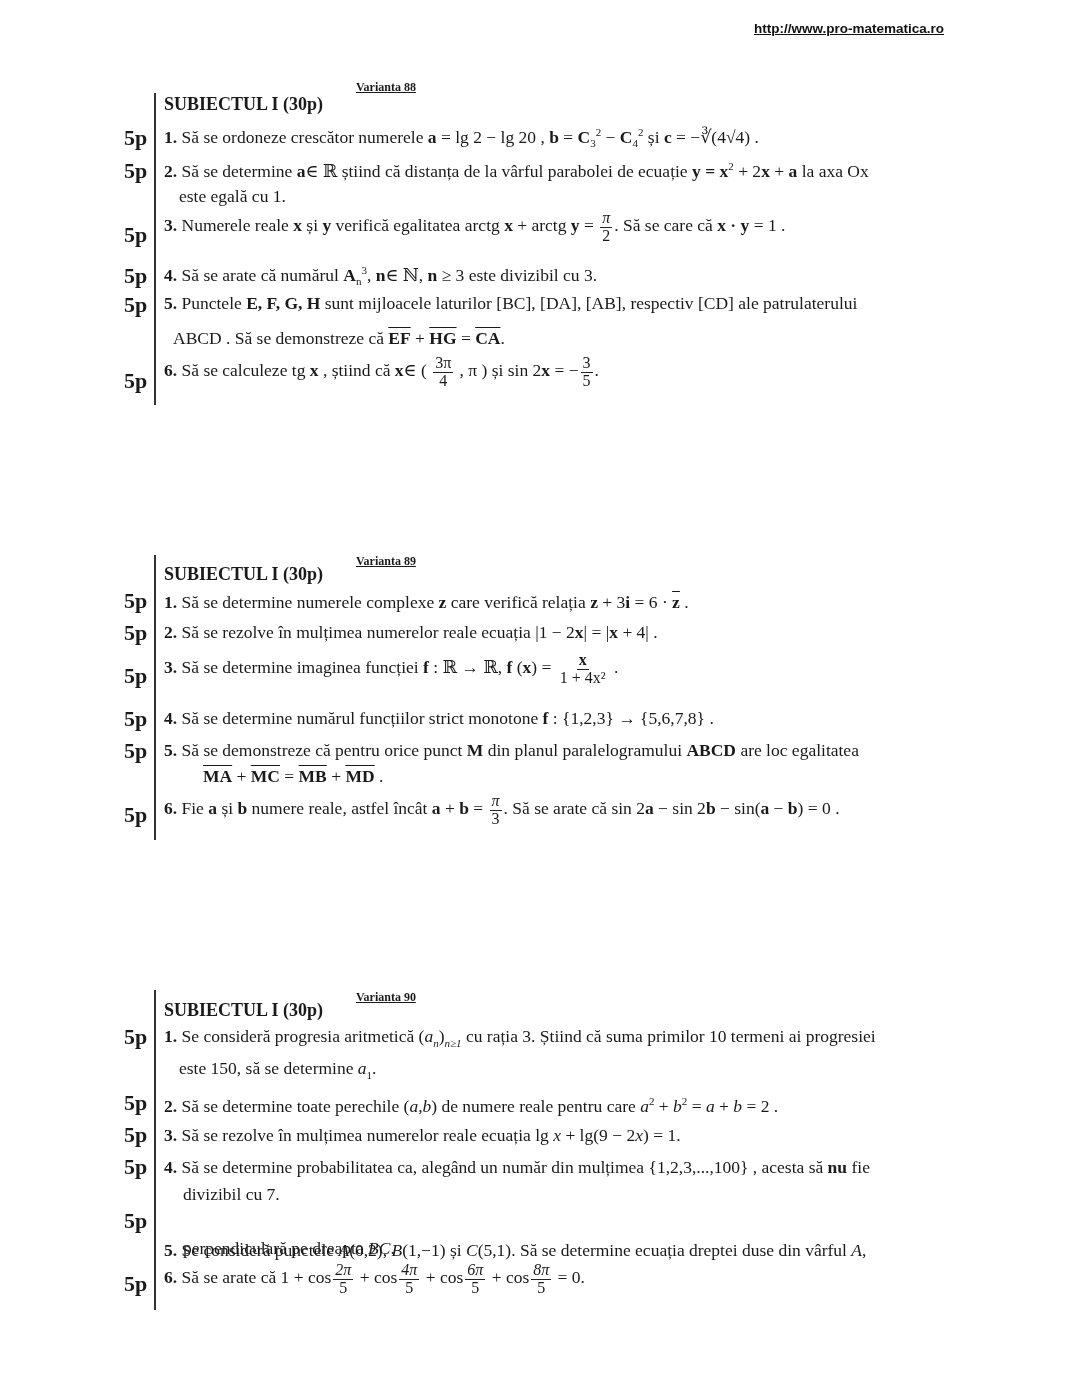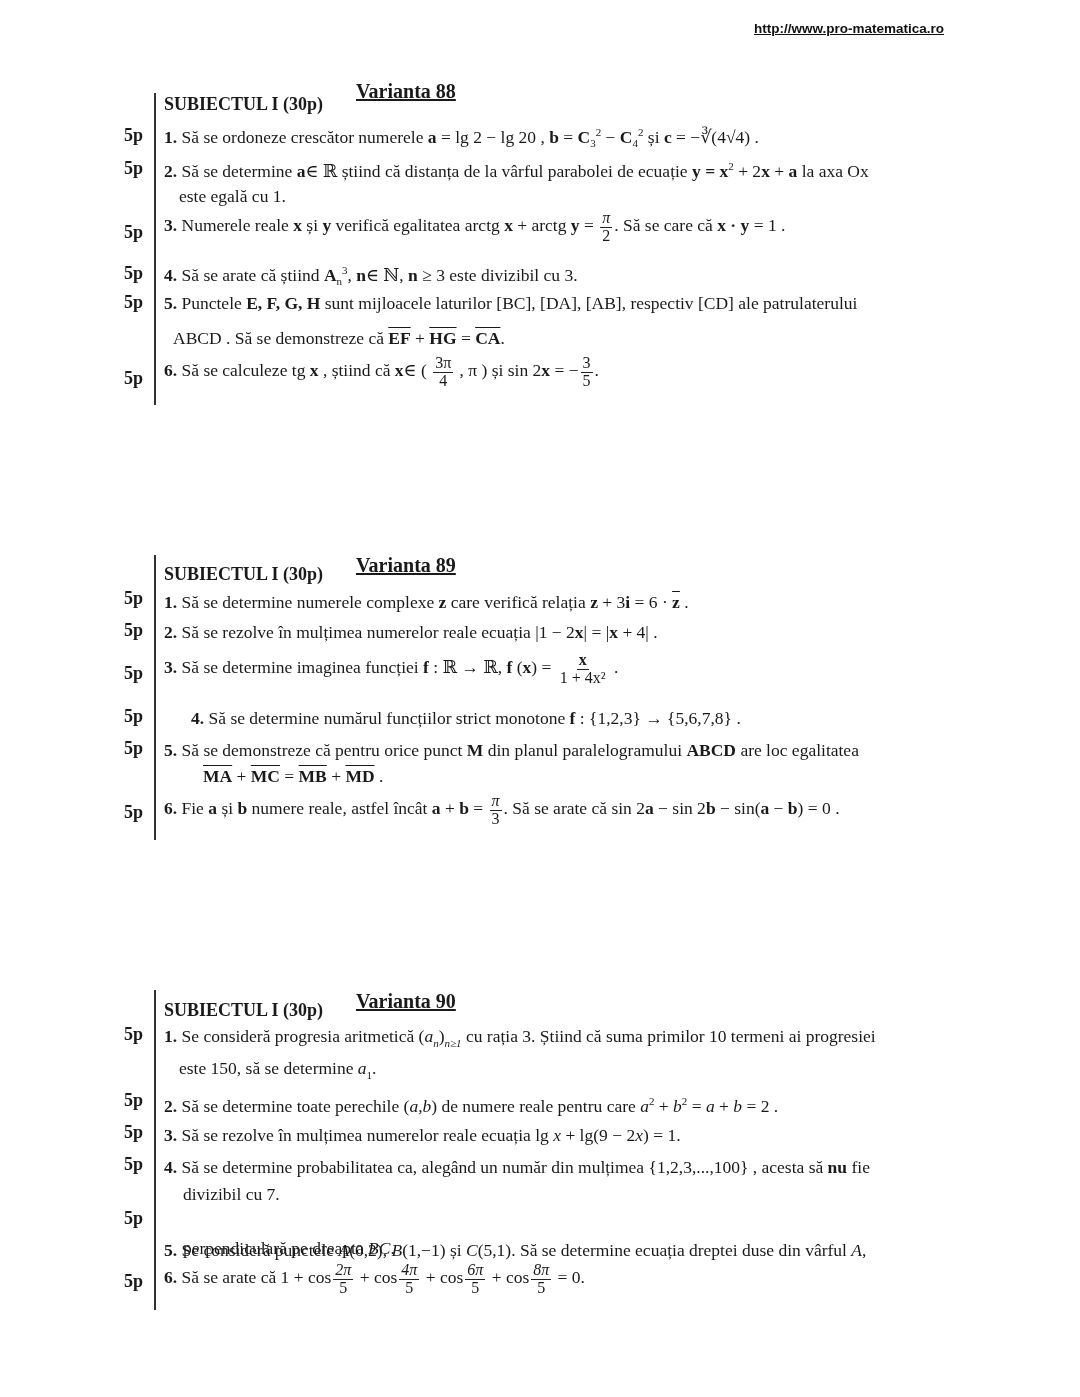--- a/index.html
+++ b/index.html
@@ -2,23 +2,23 @@
 <html><head>
 <meta charset="utf-8">
 <style>
   html, body { margin: 0; padding: 0; background: #ffffff; }
   body { width: 1080px; height: 1397px; position: relative; overflow: hidden;
          font-family: "Liberation Serif", "DejaVu Serif", serif; color: #1a1a1a; }
   .url { position: absolute; left: 754px; top: 21px; font-family: "Liberation Sans", "DejaVu Sans", sans-serif;
          font-weight: bold; font-size: 13.5px; text-decoration: underline; color: #111; }
   .variant { position: absolute; left: 0; width: 1080px; }
   .vline { position: absolute; left: 154px; width: 1.6px; background: #333; }
-  .vtitle { position: absolute; left: 356px; font-weight: bold; font-size: 20px; text-decoration: underline; }
+  .vtitle { position: absolute; left: 356px; font-weight: bold; font-size: 12px; text-decoration: underline; }
   .subj { position: absolute; left: 164px; font-weight: bold; font-size: 18px; text-align: center; }
-  .pts { position: absolute; left: 124px; font-weight: bold; font-size: 18px; }
+  .pts { position: absolute; left: 124px; font-weight: bold; font-size: 22px; }
   .line { position: absolute; left: 164px; font-size: 17.5px; white-space: nowrap; }
   .cont { position: absolute; font-size: 17.5px; white-space: nowrap; }
   .num { font-weight: bold; }
   .b { font-weight: bold; }
   .it { font-style: italic; }
   .frac { display: inline-flex; flex-direction: column; align-items: center; vertical-align: middle;
           font-size: 16px; line-height: 1.05; margin: 0 2px; }
   .frac .n { border-bottom: 1px solid #222; padding: 0 2px; }
   .frac .d { padding: 0 2px; }
   .ov { text-decoration: overline; }
@@ -52,21 +52,21 @@
     <span class="num">3.</span>
     <span>Numerele reale </span><span class="b">x</span><span> și </span><span class="b">y</span><span> verifică egalitatea  arctg </span><span class="b">x</span><span> + arctg </span><span class="b">y</span><span> = </span><span class="frac">
         <span class="n it">π</span>
         <span class="d">2</span>
       </span><span>. Să se care că  </span><span class="b">x · y</span><span> = 1 .</span>
   </div>
 
   <div class="pts" style="top:263px;">5p</div>
   <div class="line" style="top:264px;">
     <span class="num">4.</span>
-    <span>Să se arate că știind  </span><span class="b">A</span><sub>n</sub><sup>3</sup><span>,  </span><span class="b">n</span><span>∈ ℕ,  </span><span class="b">n</span><span> ≥ 3  este divizibil cu 3.</span>
+    <span>Să se arate că numărul  </span><span class="b">A</span><sub>n</sub><sup>3</sup><span>,  </span><span class="b">n</span><span>∈ ℕ,  </span><span class="b">n</span><span> ≥ 3  este divizibil cu 3.</span>
   </div>
 
   <div class="pts" style="top:292px;">5p</div>
   <div class="line" style="top:293px;">
     <span class="num">5.</span>
     <span>Punctele  </span><span class="b">E, F, G, H</span><span>  sunt mijloacele laturilor  [BC], [DA], [AB],  respectiv  [CD]  ale patrulaterului</span>
   </div>
   <div class="cont" style="left:173px;top:328px;">
     <span>ABCD . Să se demonstreze că  </span><span class="b ov">EF</span><span> + </span><span class="b ov">HG</span><span> = </span><span class="b ov">CA</span><span>.</span>
   </div>
@@ -104,21 +104,21 @@
   <div class="pts" style="top:663px;">5p</div>
   <div class="line" style="top:652px;">
     <span class="num">3.</span>
     <span>Să se determine imaginea funcției   </span><span class="b">f</span><span> : ℝ → ℝ,  </span><span class="b">f</span><span> (</span><span class="b">x</span><span>) = </span><span class="frac">
         <span class="n b">x</span>
         <span class="d">1 + 4x²</span>
       </span><span> .</span>
   </div>
 
   <div class="pts" style="top:706px;">5p</div>
-  <div class="line" style="top:708px;margin-left:27px;">
+  <div class="line" style="top:708px;">
     <span class="num">4.</span>
     <span>Să se determine numărul funcțiilor strict monotone   </span><span class="b">f</span><span> : {1,2,3} → {5,6,7,8} .</span>
   </div>
 
   <div class="pts" style="top:738px;">5p</div>
   <div class="line" style="top:740px;text-align:center;">
     <span class="num">5.</span>
     <span>Să se demonstreze că pentru orice punct </span><span class="b">M</span><span> din planul paralelogramului </span><span class="b">ABCD</span><span> are loc egalitatea</span>
   </div>
   <div class="cont" style="left:203px;top:766px;">

